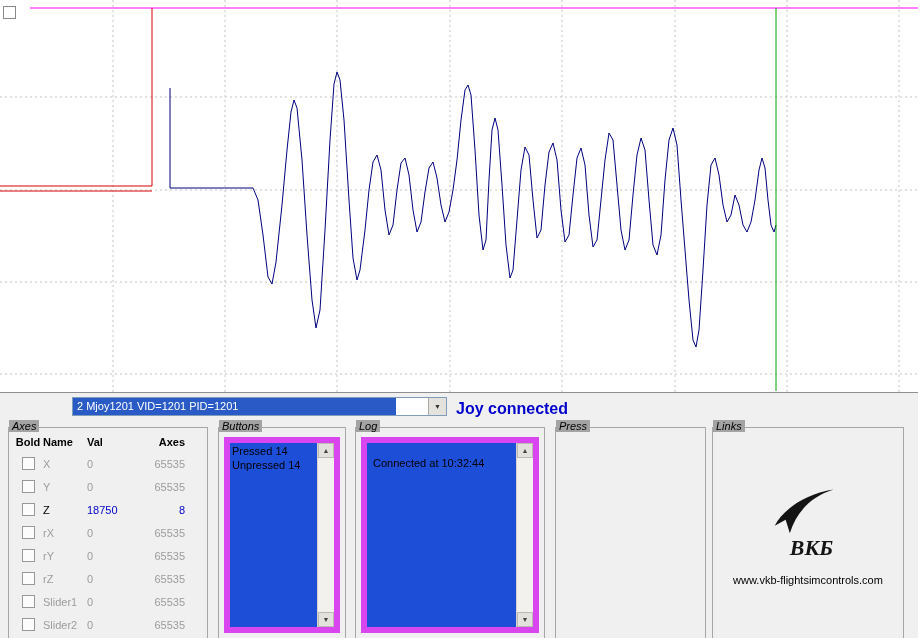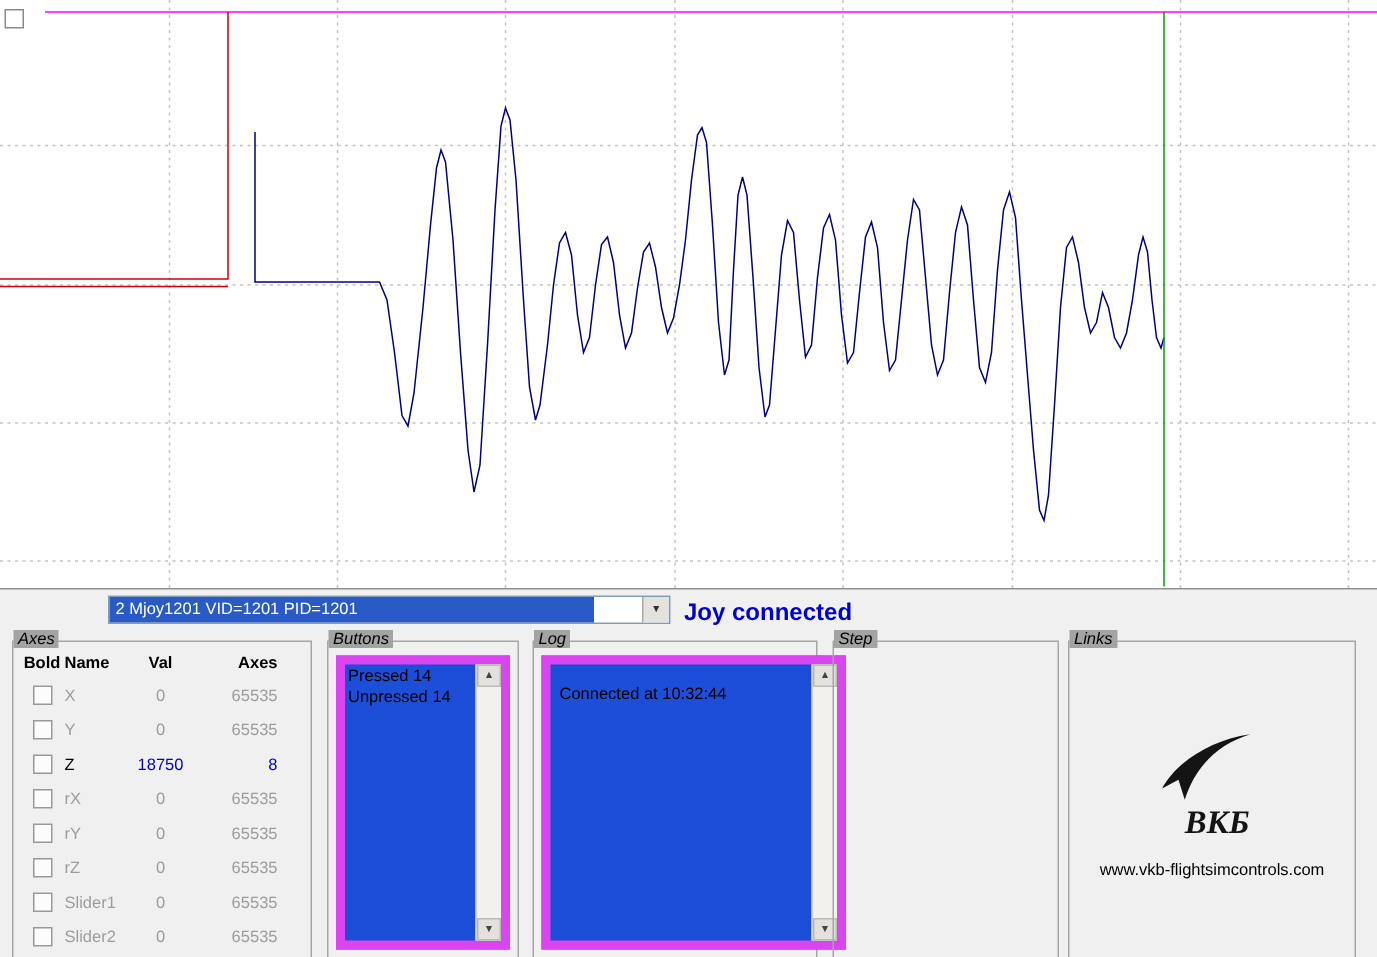--- a/index.html
+++ b/index.html
@@ -25,29 +25,29 @@
   #log-group{left:355px;width:190px;}
   #help-group{left:555px;width:151px;}
   #links-group{left:712px;width:192px;}
   
   .axes-header,.axis-row{display:grid;grid-template-columns:30px 44px 42px 62px;align-items:center;}
   .axes-header{position:absolute;left:4px;top:8px;right:4px;font-weight:bold;}
   #axes-rows{position:absolute;left:4px;top:24px;right:4px;}
   .axis-row{height:23px;color:var(--inactive-text);}
   .c-bold{text-align:center;}
   .c-name{text-align:left;}
-  .c-val{text-align:center;padding-right:2px;}
+  .c-val{text-align:left;padding-right:2px;}
   .c-step{text-align:right;padding-right:6px;}
   .axis-row .checkbox{width:11px;height:11px;border:1px solid #989898;background:#fcfcfc;display:inline-block;vertical-align:middle;}
   .axis-row.active .c-name{color:#000;}
   .axis-row.active .c-val,.axis-row.active .c-step{color:var(--value-text);}
   
   .listbox{position:absolute;background:#1d4ed8;border:6px solid #d946ef;box-sizing:border-box;}
   #buttons-list{left:5px;top:9px;width:116px;height:196px;}
-  #log-list{left:5px;top:9px;width:203px;height:196px;}
+  #log-list{left:5px;top:9px;width:178px;height:196px;}
   .list-items{position:absolute;left:0;top:0;right:16px;bottom:0;overflow:hidden;padding:1px 2px;line-height:14px;}
   #log-list .list-items{padding-top:13px;padding-left:6px;}
   .scrollbar{position:absolute;right:0;top:0;bottom:0;width:16px;background:#f2f1ee;border-left:1px solid #d6d3ce;}
   .sb-btn{position:absolute;left:0;right:0;height:15px;background:#e3e1dc;border:1px solid #bdbab4;box-sizing:border-box;display:flex;align-items:center;justify-content:center;font-size:7px;color:#444;}
   .sb-up{top:0;}
   .sb-down{bottom:0;}
   
   #help-lines{padding:12px 4px 0 8px;line-height:14px;}
   
   #vkb-logo{position:absolute;left:55px;top:58px;}
@@ -176,21 +176,21 @@
           <span>▲</span>
         </div>
       <div class="sb-btn sb-down">
           <span>▼</span>
         </div>
     </div>
   </div>
 </div>
 
 <div class="group" id="help-group">
-  <span class="group-label">Step</span>
+  <span class="group-label">Press</span>
 </div>
 
 <div class="group" id="links-group">
   <span class="group-label">Links</span>
   <svg id="vkb-logo" width="84" height="76" viewBox="0 0 100 90">
     <path d="M78 4 C52 12 34 30 26 56 L21 40 L8 47 C18 28 44 9 78 4 Z" fill="#141414"></path>
     <text x="26" y="82" font-size="26" font-style="italic" font-weight="bold" font-family="'Liberation Serif', serif" fill="#141414">ВКБ</text>
   </svg>
   <div class="links-url">www.vkb-flightsimcontrols.com</div>
 </div>

